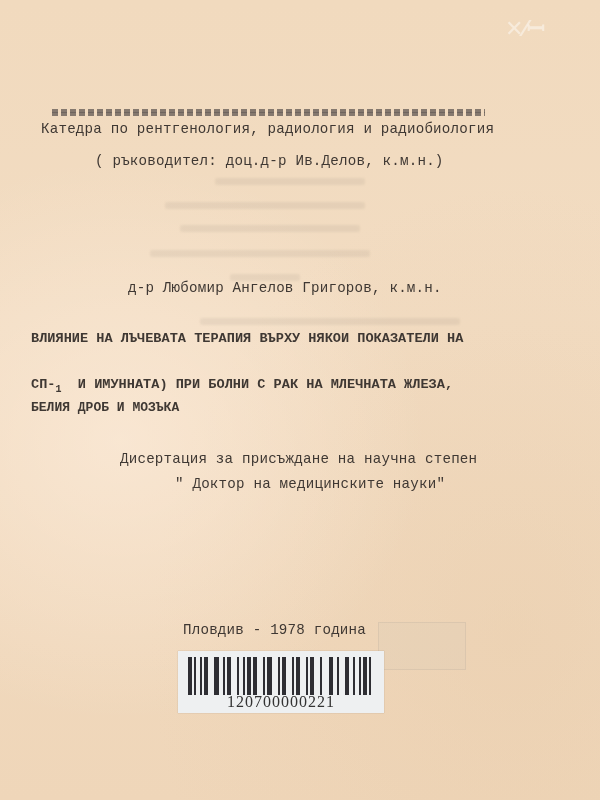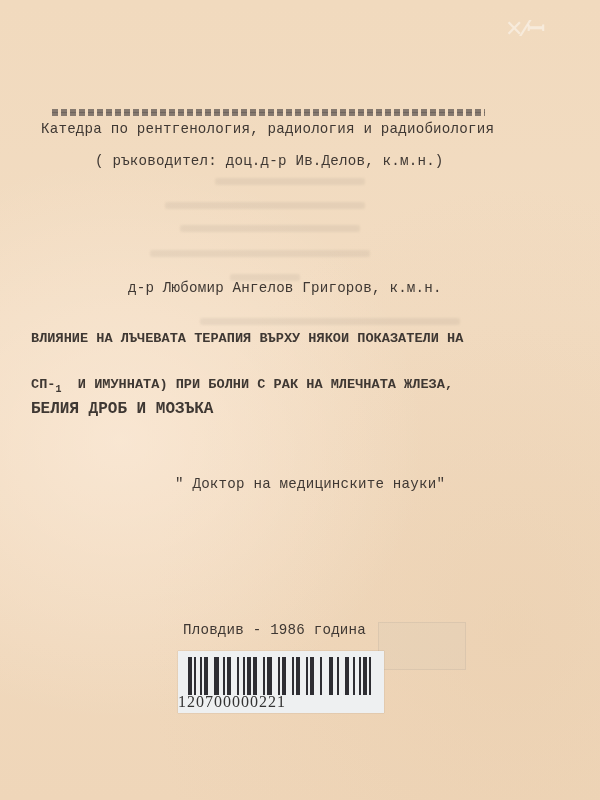--- a/index.html
+++ b/index.html
@@ -42,21 +42,21 @@
   .barcode-label {
     position: absolute; left: 178px; top: 651px; width: 206px; height: 62px;
     background: #eef0f1; box-shadow: 0 0 1px rgba(0,0,0,0.25);
   }
   .bars {
     position: absolute; left: 10px; top: 6px; width: 188px; height: 38px;
     display: flex; align-items: stretch;
   }
   .bars span { display: block; background: #2e2e33; }
   .barcode-num {
-    position: absolute; left: 0; right: 0; top: 42px; 
+    position: absolute; left: 0; right: 0; top: 42px; text-align: center;
     font-family: "Liberation Serif", "DejaVu Serif", serif;
     font-size: 16px; color: #333; letter-spacing: 1px;
   }
   .stamp-ghost {
     position: absolute; left: 378px; top: 622px; width: 86px; height: 46px;
     border: 1px solid rgba(150,140,135,0.15);
     background: rgba(200,195,190,0.12);
   }
 </style>
 </head>
@@ -78,27 +78,28 @@
     <div class="rule rule2" style="left:0; width:433px;"></div>
   </div>
 
   <div class="line" style="left:41px; top:121px;text-align:right;">Катедра по рентгенология, радиология и радиобиология</div>
   <div class="line" style="left:95px; top:145px;margin-top:8px;">( ръководител: доц.д-р Ив.Делов, к.м.н.)</div>
 
   <div class="line bold" style="left:31px; top:331px; font-size:13.6px; letter-spacing:0px;">ВЛИЯНИЕ НА ЛЪЧЕВАТА ТЕРАПИЯ ВЪРХУ НЯКОИ ПОКАЗАТЕЛИ НА</div>
 
   <div class="line" style="left:128px; top:280px;">д-р Любомир Ангелов Григоров, к.м.н.</div>
   <div class="line bold" style="left:31px; top:377px; font-size:13.6px; letter-spacing:0px;"><span>СП-</span><span class="sub">1</span><span>  И ИМУННАТА) ПРИ БОЛНИ С РАК НА МЛЕЧНАТА ЖЛЕЗА,</span></div>
-  <div class="line bold" style="left:31px; top:400px; font-size:16px; letter-spacing:0px;">БЕЛИЯ ДРОБ И МОЗЪКА</div>
+  <div class="line bold" style="left:31px; top:400px; font-size:13px; letter-spacing:0px;">БЕЛИЯ ДРОБ И МОЗЪКА</div>
 
+  <div class="line" style="left:120px; top:451px;">Дисертация за присъждане на научна степен</div>
   <div class="line" style="left:175px; top:476px;">" Доктор на медицинските науки"</div>
 
   <div class="stamp-ghost"></div>
 
-  <div class="line" style="left:183px; top:622px;">Пловдив - 1986 година</div>
+  <div class="line" style="left:183px; top:622px;">Пловдив - 1978 година</div>
 
   <div class="barcode-label">
     <div class="bars" id="bars">
         <span style="width: 4.08696px;"></span>
         <span style="width: 2.04348px; background: transparent;"></span>
         <span style="width: 2.04348px;"></span>
         <span style="width: 4.08696px; background: transparent;"></span>
         <span style="width: 2.04348px;"></span>
         <span style="width: 2.04348px; background: transparent;"></span>
         <span style="width: 4.08696px;"></span>

